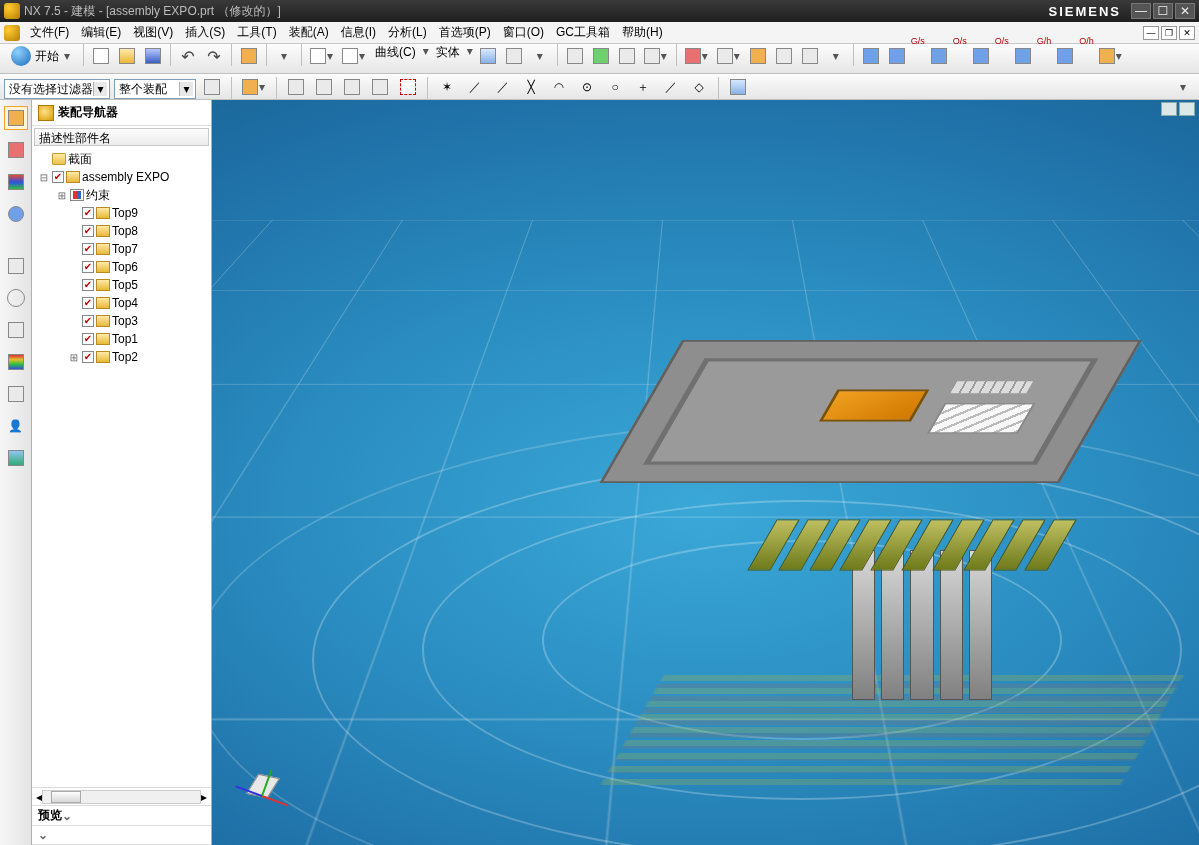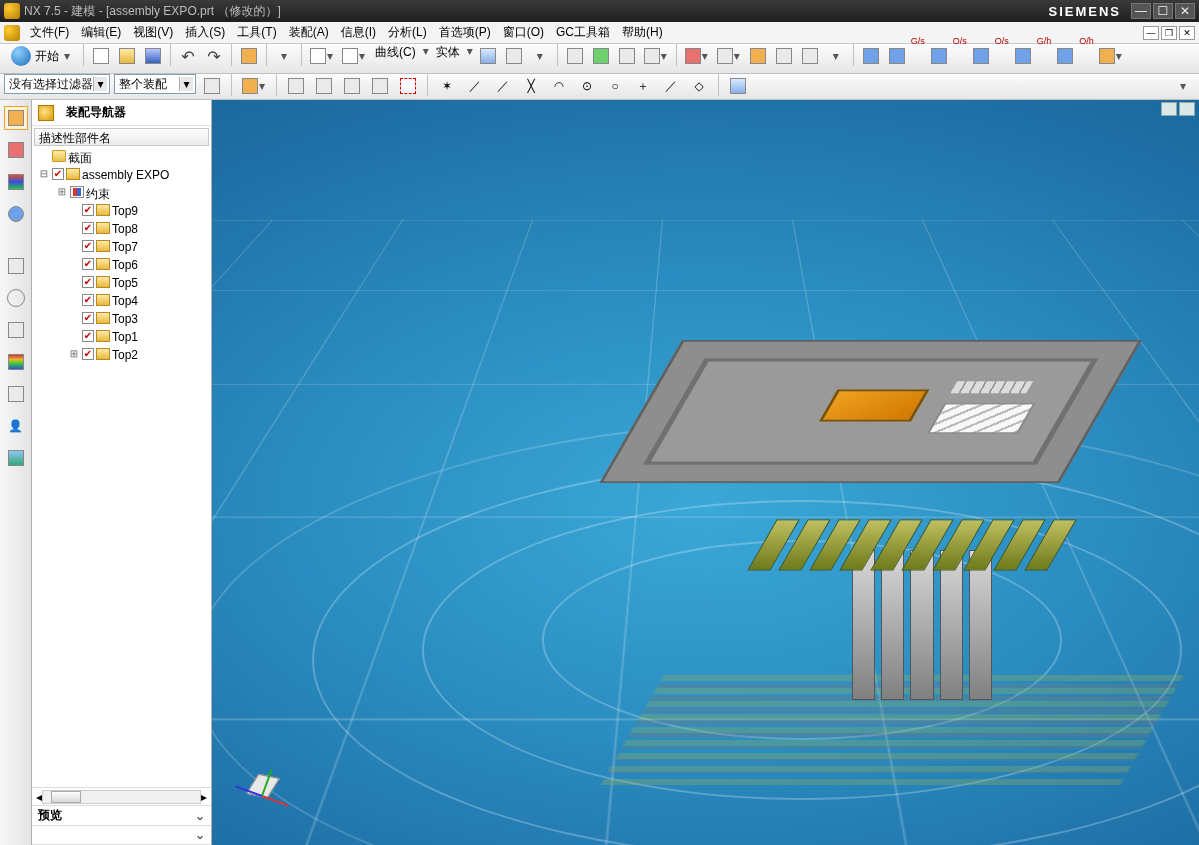--- a/index.html
+++ b/index.html
@@ -23,53 +23,53 @@
 
 .toolbar { height: 30px; background: linear-gradient(#fcfcfc,#e6e6e6); border-bottom: 1px solid #c0c0c0; display: flex; align-items: flex-start; padding: 0 4px; gap: 2px; }
 .tb-btn { min-width: 24px; height: 24px; border: 1px solid transparent; display: inline-flex; align-items: center; justify-content: center; padding: 0 2px; }
 .tb-sep { width: 1px; height: 22px; background: #c0c0c0; margin: 0 3px; }
 .tb-drop { width: 8px; display:inline-flex; align-items:center; justify-content:center; color:#555; }
 .tb-label { padding: 0 4px; }
 .start-btn { display: inline-flex; align-items: center; gap: 4px; padding: 0 6px; height: 24px; border:1px solid transparent; }
 .start-btn .globe { width: 20px; height: 20px; border-radius: 50%; background: radial-gradient(circle at 35% 30%, #8fd0ff, #1a6bb8); }
 
 
-.filterbar { height: 26px; background: linear-gradient(#fcfcfc,#e6e6e6); border-bottom: 1px solid #c0c0c0; display: flex; align-items: flex-start; padding: 0 4px; gap: 4px; }
+.filterbar { height: 26px; background: linear-gradient(#fcfcfc,#e6e6e6); border-bottom: 1px solid #c0c0c0; display: flex; align-items: flex-end; padding: 0 4px; gap: 4px; }
 .combo { height: 20px; border: 1px solid #7f9db9; background: #fff; display:inline-flex; align-items:center; padding: 0 2px 0 4px; }
 .combo .cb-text { min-width: 80px; }
 .combo .cb-arrow { width: 14px; text-align:center; background:#e8e8e8; border-left:1px solid #b0b0b0; }
 .small-icon { width:16px; height:16px; display:inline-flex; align-items:center; justify-content:center; }
 
 
 .main-area { display: flex; height: calc(845px - 22px - 22px - 30px - 26px); position: relative; }
 
 
 .resbar { width: 32px; background: linear-gradient(90deg,#f6f6f6,#e4e4e4); border-right: 1px solid #b0b0b0; display:flex; flex-direction:column; align-items:center; padding-top:6px; gap:8px; }
 .res-btn { width:24px; height:24px; border:1px solid transparent; display:flex; align-items:center; justify-content:center; }
 .res-btn:hover, .res-btn.active { border-color:#f0a030; background:#fff3d8; }
 
 
 .nav-panel { width: 180px; background: #fff; border-right: 1px solid #b0b0b0; display:flex; flex-direction:column; }
-.nav-head { height: 26px; display:flex; align-items:center; padding: 0 6px; gap:12px; border-bottom:1px solid #e0e0e0; }
+.nav-head { height: 26px; display:flex; align-items:center; padding: 0 6px; gap:4px; border-bottom:1px solid #e0e0e0; }
 .nav-head .pct-icon { width:16px; height:16px; background: radial-gradient(circle at 40% 40%, #ffe28a, #d89a00); border:1px solid #b07800; }
 .nav-head .title { font-weight: bold; }
 .nav-col-head { height: 18px; border:1px solid #c8c8c8; background: linear-gradient(#fdfdfd,#ececec); padding: 1px 4px; margin: 2px; }
 .tree { flex:1; overflow:auto; padding: 2px 0 2px 6px; }
-.tree-row { height: 18px; display:flex; align-items:flex-start; gap:2px; white-space:nowrap; }
+.tree-row { height: 18px; display:flex; align-items:center; gap:2px; white-space:nowrap; }
 .tw { width:12px; text-align:center; color:#666; font-size:10px; }
 .chk { width:12px; height:12px; border:1px solid #888; background:#fff; display:inline-flex; align-items:center; justify-content:center; color:#c00; font-size:10px; line-height:1; }
 .cube-ico { width:14px; height:12px; background: linear-gradient(#ffe9a8,#e8b93a); border:1px solid #b88a20; }
 .folder-ico { width:14px; height:12px; background: linear-gradient(#ffe9a8,#e8c24a); border:1px solid #c79a2a; border-radius:1px; }
 .con-ico { width:14px; height:12px; background:#fff; border:1px solid #888; position:relative; }
 .con-ico::before { content:""; position:absolute; left:2px; top:1px; width:4px; height:8px; background:#d33; }
 .con-ico::after { content:""; position:absolute; right:2px; top:1px; width:4px; height:8px; background:#36c; }
 .nav-scroll { height: 18px; border-top:1px solid #dcdcdc; display:flex; align-items:center; padding:0 4px; }
 .nav-scroll .track { flex:1; height:14px; background:#f0f0f0; border:1px solid #ccc; position:relative; }
 .nav-scroll .thumb { position:absolute; left:8px; top:0; width:30px; height:12px; background:linear-gradient(#fdfdfd,#d8d8d8); border:1px solid #aaa; }
-.nav-sect { height:20px; border-top:1px solid #dcdcdc; display:flex; align-items:center; justify-content:space-between; padding:0 6px; font-weight:bold; }
+.nav-sect { height:20px; border-top:1px solid #dcdcdc; display:flex; align-items:center; padding:0 6px; font-weight:bold; }
 .nav-sect .chev { color:#666; }
 
 
 .viewport { flex:1; position:relative; background: radial-gradient(ellipse 120% 90% at 50% 55%, #3aa8d8 0%, #2a8cc0 35%, #1e6fa6 65%, #15577f 100%); overflow:hidden; }
 .vp-toprow { position:absolute; top:2px; right:4px; display:flex; gap:2px; }
 .vp-corner-btn { width:16px; height:14px; border:1px solid #8aa; background:#dce8e8; }
 .grid-floor { position:absolute; left:-200px; right:-200px; top:120px; bottom:-200px; transform: perspective(900px) rotateX(62deg); transform-origin: 50% 0%;
   background-image: linear-gradient(rgba(255,255,255,0.22) 1px, transparent 1px), linear-gradient(90deg, rgba(255,255,255,0.22) 1px, transparent 1px);
   background-size: 130px 130px; }
 .ripple { position:absolute; border:2px solid rgba(255,255,255,0.25); border-radius:50%; }

